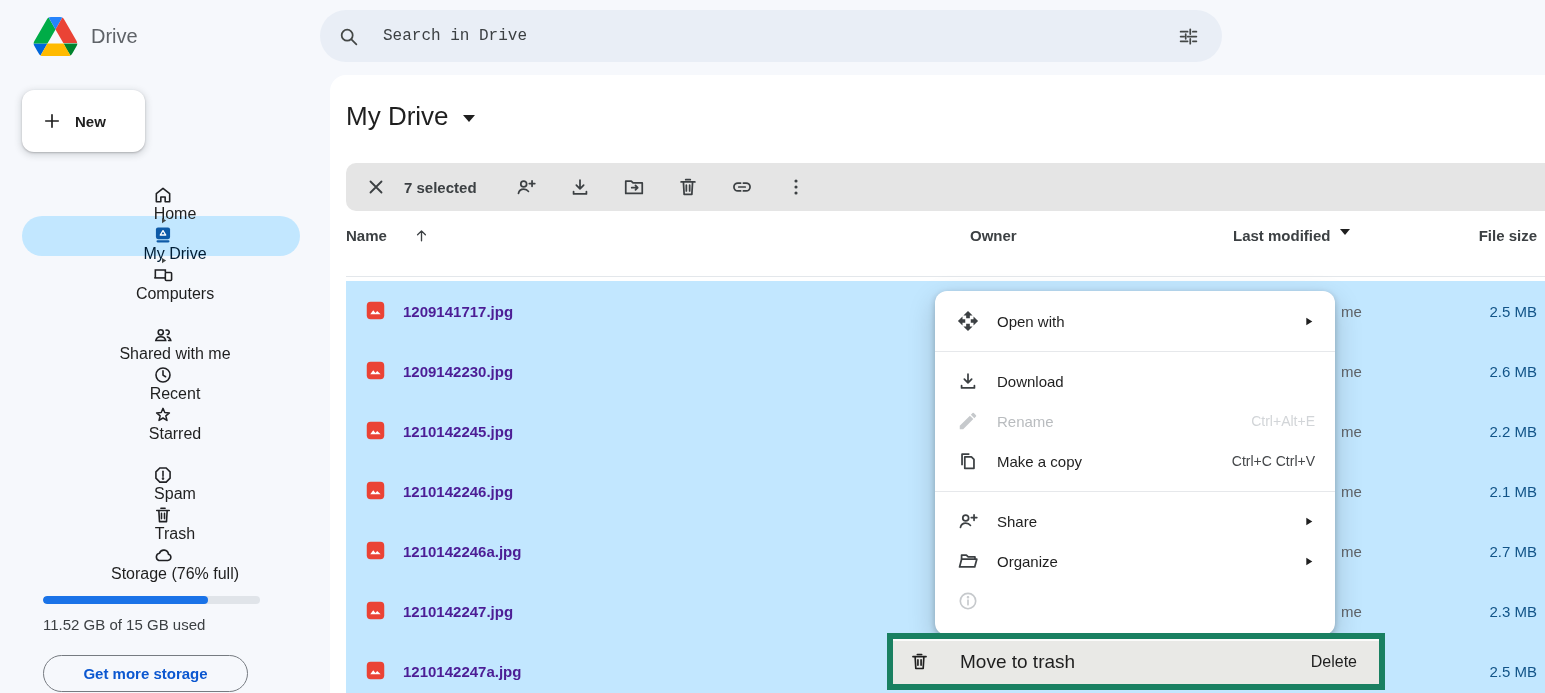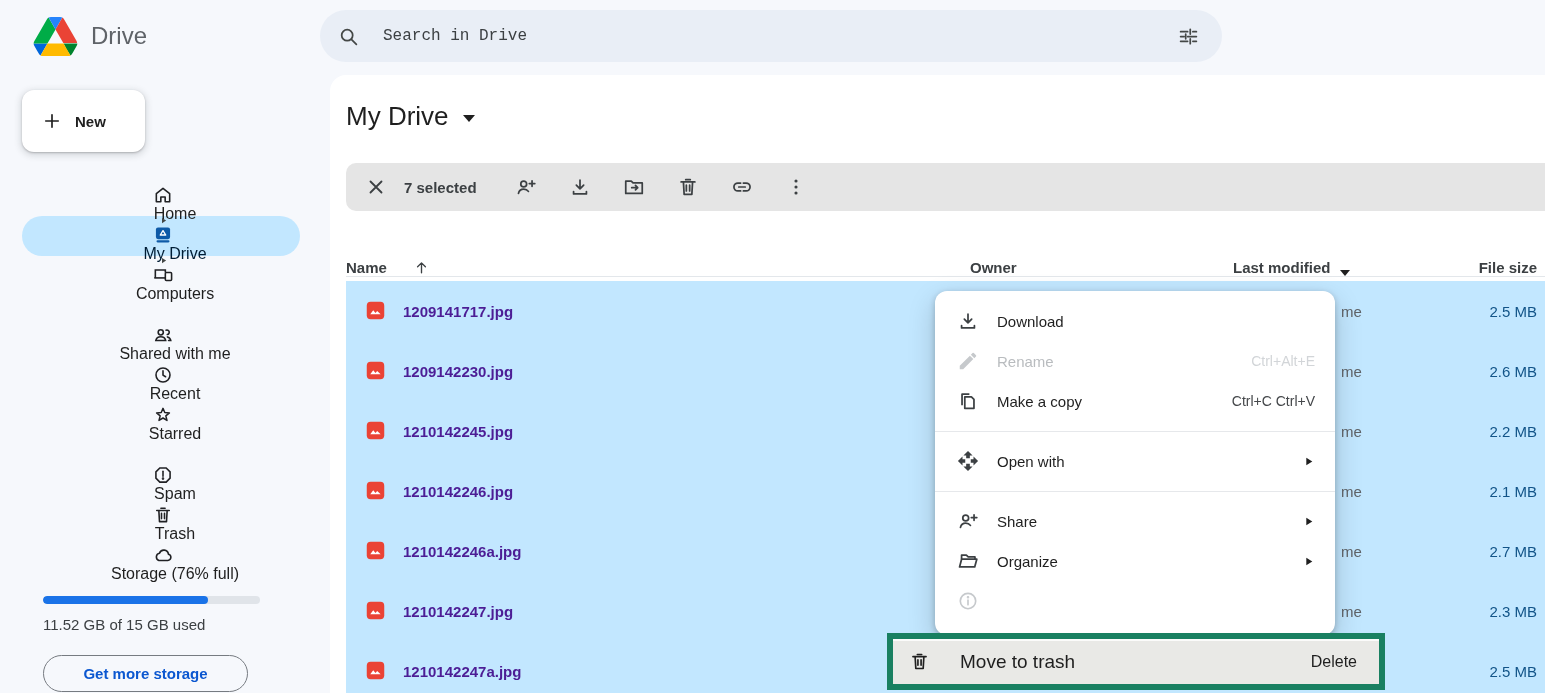--- a/index.html
+++ b/index.html
@@ -9,21 +9,21 @@
     background:#f6f8fc; color:#1f1f1f;
     font-family:"Liberation Sans", sans-serif;
   }
   .ic { display:inline-flex; }
   .ic svg { width:100%; height:100%; display:block; }
 
   
   .sidebar { position:absolute; left:0; top:0; width:330px; height:100%; }
   .logo-row { display:flex; align-items:center; padding:14px 0 0 33px; height:58px; }
   .logo-svg { width:45px; height:39px; }
-  .app-name { font-size:24px; color:#5f6368; margin-left:13px; }
+  .app-name { font-size:20px; color:#5f6368; margin-left:13px; }
   .new-btn {
     display:flex; align-items:center; margin:32px 0 0 22px; width:123px; height:62px;
     background:#fff; border-radius:12px; padding-left:20px; cursor:pointer;
     box-shadow:0 1px 2px rgba(60,64,67,.3), 0 2px 6px 2px rgba(60,64,67,.15);
   }
   .new-plus { width:20px; height:20px; color:#1f1f1f; }
   .new-label { margin-left:13px; font-size:15px; font-weight:bold; }
   .nav { margin-top:24px; padding-left:22px; }
   .nav-section { margin-bottom:20px; }
   .nav-item { display:flex; align-items:center; height:40px; width:278px; border-radius:20px; padding-left:4px; cursor:pointer;flex-direction:column; }
@@ -64,21 +64,21 @@
     border-radius:10px 0 0 10px; display:flex; align-items:center; padding-left:10px; }
   .icon-btn { width:40px; height:40px; border-radius:50%; display:flex; align-items:center; justify-content:center;
     cursor:pointer; color:#3c4043; }
   .icon-btn .ic { width:22px; height:22px; }
   .sel-count { margin:0 8px; font-size:15px; font-weight:bold; color:#3c4043; }
   .tb-actions { display:flex; margin-left:14px; }
   .tb-actions .icon-btn { width:54px; }
 
   .table-head { position:absolute; left:16px; right:0; top:152px; height:50px;
     border-bottom:1px solid #e3e7eb; font-size:15px; font-weight:bold; color:#3c4043; }
-  .th-cell { position:absolute; top:0; height:100%; display:flex; align-items:flex-end; cursor:pointer; }
+  .th-cell { position:absolute; top:0; height:100%; display:flex; align-items:flex-start; cursor:pointer; }
   .th-name { left:0; }
   .th-owner { left:624px; }
   .th-modified { left:887px; }
   .th-size { right:8px; }
   .sort-up { width:17px; height:17px; margin-left:26px; color:#3c4043; }
 
   .rows { position:absolute; left:16px; right:0; top:206px; }
   .file-row { position:relative; height:60px; background:#c2e7ff; cursor:pointer; }
   .row-icon { position:absolute; left:19px; top:19px; width:21px; height:21px; }
   .row-name { position:absolute; left:57px; top:50%; transform:translateY(-50%); font-size:15px; font-weight:bold; color:#4c1d95; }
@@ -493,20 +493,36 @@
     <span class="row-size">2.5 MB</span>
   </div>
     </div>
 </div>
 
 <div class="context-menu">
     <div class="menu-section">
       <div class="menu-item">
     <span class="ic mi-icon">
           <svg viewBox="0 0 24 24">
+            <path fill="currentColor" d="M10 9h4V6h3l-5-5-5 5h3zm-1 1H6V7l-5 5 5 5v-3h3zm14 2-5-5v3h-3v4h3v3zm-9 3h-4v3H7l5 5 5-5h-3z"></path>
+          </svg>
+        </span>
+    <span class="mi-label">Open with</span>
+
+    <span class="ic mi-arrow">
+          <svg viewBox="0 0 24 24">
+            <path d="M8 5v14l11-7z" fill="currentColor"></path>
+          </svg>
+        </span>
+  </div>
+    </div>
+    <div class="menu-section">
+      <div class="menu-item">
+    <span class="ic mi-icon">
+          <svg viewBox="0 0 24 24">
             <g fill="none" stroke="currentColor" stroke-width="1.9" stroke-linecap="round" stroke-linejoin="round">
               <path d="M12 4.5V14m0 0 4-4m-4 4-4-4"></path>
               <path d="M5 17v2.5h14V17"></path>
             </g>
           </svg>
         </span>
     <span class="mi-label">Download</span>
 
   </div>
       <div class="menu-item disabled">
@@ -524,36 +540,20 @@
           <svg viewBox="0 0 24 24">
             <g fill="none" stroke="currentColor" stroke-width="1.9" stroke-linejoin="round">
               <path d="M8.5 7.5h7.2l2.8 2.8V20H8.5z"></path>
               <path d="M5.5 16.5v-12h8"></path>
             </g>
           </svg>
         </span>
     <span class="mi-label">Make a copy</span>
     <span class="mi-shortcut">Ctrl+C Ctrl+V</span>
 
-  </div>
-    </div>
-    <div class="menu-section">
-      <div class="menu-item">
-    <span class="ic mi-icon">
-          <svg viewBox="0 0 24 24">
-            <path fill="currentColor" d="M10 9h4V6h3l-5-5-5 5h3zm-1 1H6V7l-5 5 5 5v-3h3zm14 2-5-5v3h-3v4h3v3zm-9 3h-4v3H7l5 5 5-5h-3z"></path>
-          </svg>
-        </span>
-    <span class="mi-label">Open with</span>
-
-    <span class="ic mi-arrow">
-          <svg viewBox="0 0 24 24">
-            <path d="M8 5v14l11-7z" fill="currentColor"></path>
-          </svg>
-        </span>
   </div>
     </div>
     <div class="menu-section">
       <div class="menu-item">
     <span class="ic mi-icon">
           <svg viewBox="0 0 24 24">
             <g fill="none" stroke="currentColor" stroke-width="1.9" stroke-linecap="round">
               <circle cx="9.5" cy="8.7" r="3.2"></circle>
               <path d="M3.8 19c.6-3.1 3-4.8 5.7-4.8 2.1 0 4 .9 5.1 2.6"></path>
               <path d="M18.6 5.3v6M15.6 8.3h6"></path>

